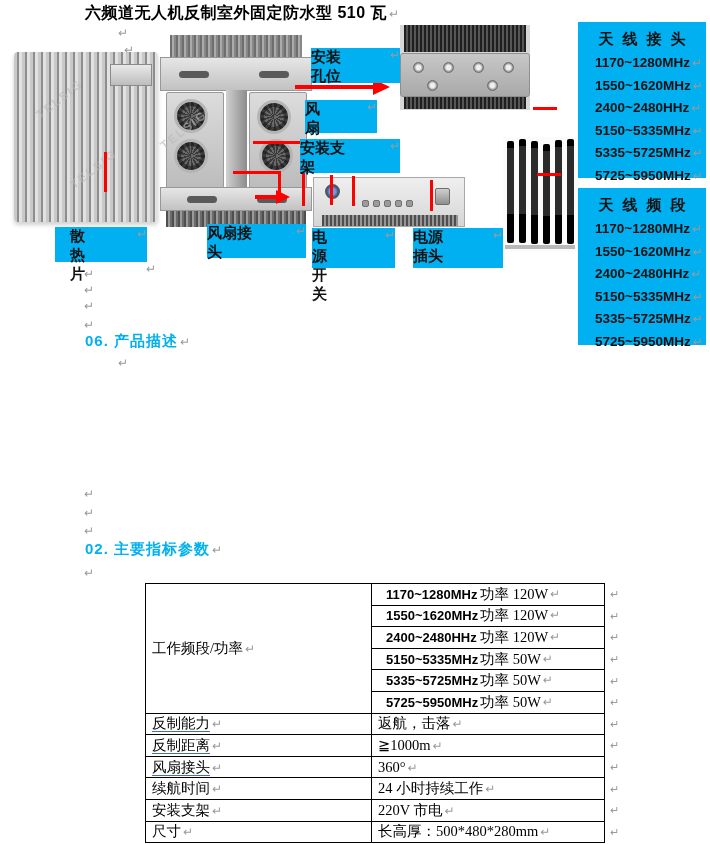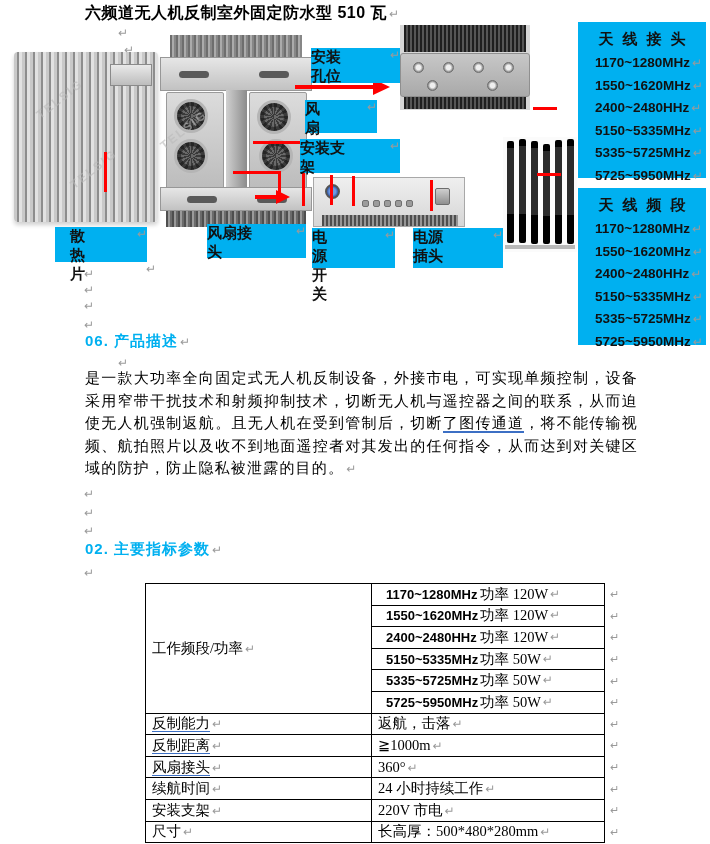--- a/index.html
+++ b/index.html
@@ -242,23 +242,20 @@
   <span class="pw-abs" style="left:84px; top:267px;">↵</span>
   <span class="pw-abs" style="left:84px; top:283px;">↵</span>
   <span class="pw-abs" style="left:84px; top:299px;">↵</span>
   <span class="pw-abs" style="left:84px; top:318px;">↵</span>
 
   <div class="abs sec-heading h1">
     <span>06. 产品描述</span><span class="pw">↵</span>
   </div>
   <span class="pw-abs" style="left:118px; top:356px;">↵</span>
 
-  <div class="abs para">
-    <span>是一款大功率全向固定式无人机反制设备，外接市电，可实现单频控制，设备采用窄带干扰技术和射频抑制技术，切断无人机与遥控器之间的联系，从而迫使无人机强制返航。且无人机在受到管制后，切断</span><span class="u-blue">了图传通道</span><span>，将不能传输视频、航拍照片以及收不到地面遥控者对其发出的任何指令，从而达到对关键区域的防护，防止隐私被泄露的目的。</span><span class="pw">↵</span>
-  </div>
 
   <span class="pw-abs" style="left:84px; top:487px;">↵</span>
   <span class="pw-abs" style="left:84px; top:506px;">↵</span>
   <span class="pw-abs" style="left:84px; top:524px;">↵</span>
 
   <div class="abs sec-heading h2">
     <span>02. 主要指标参数</span><span class="pw">↵</span>
   </div>
   <span class="pw-abs" style="left:84px; top:566px;">↵</span>
 

